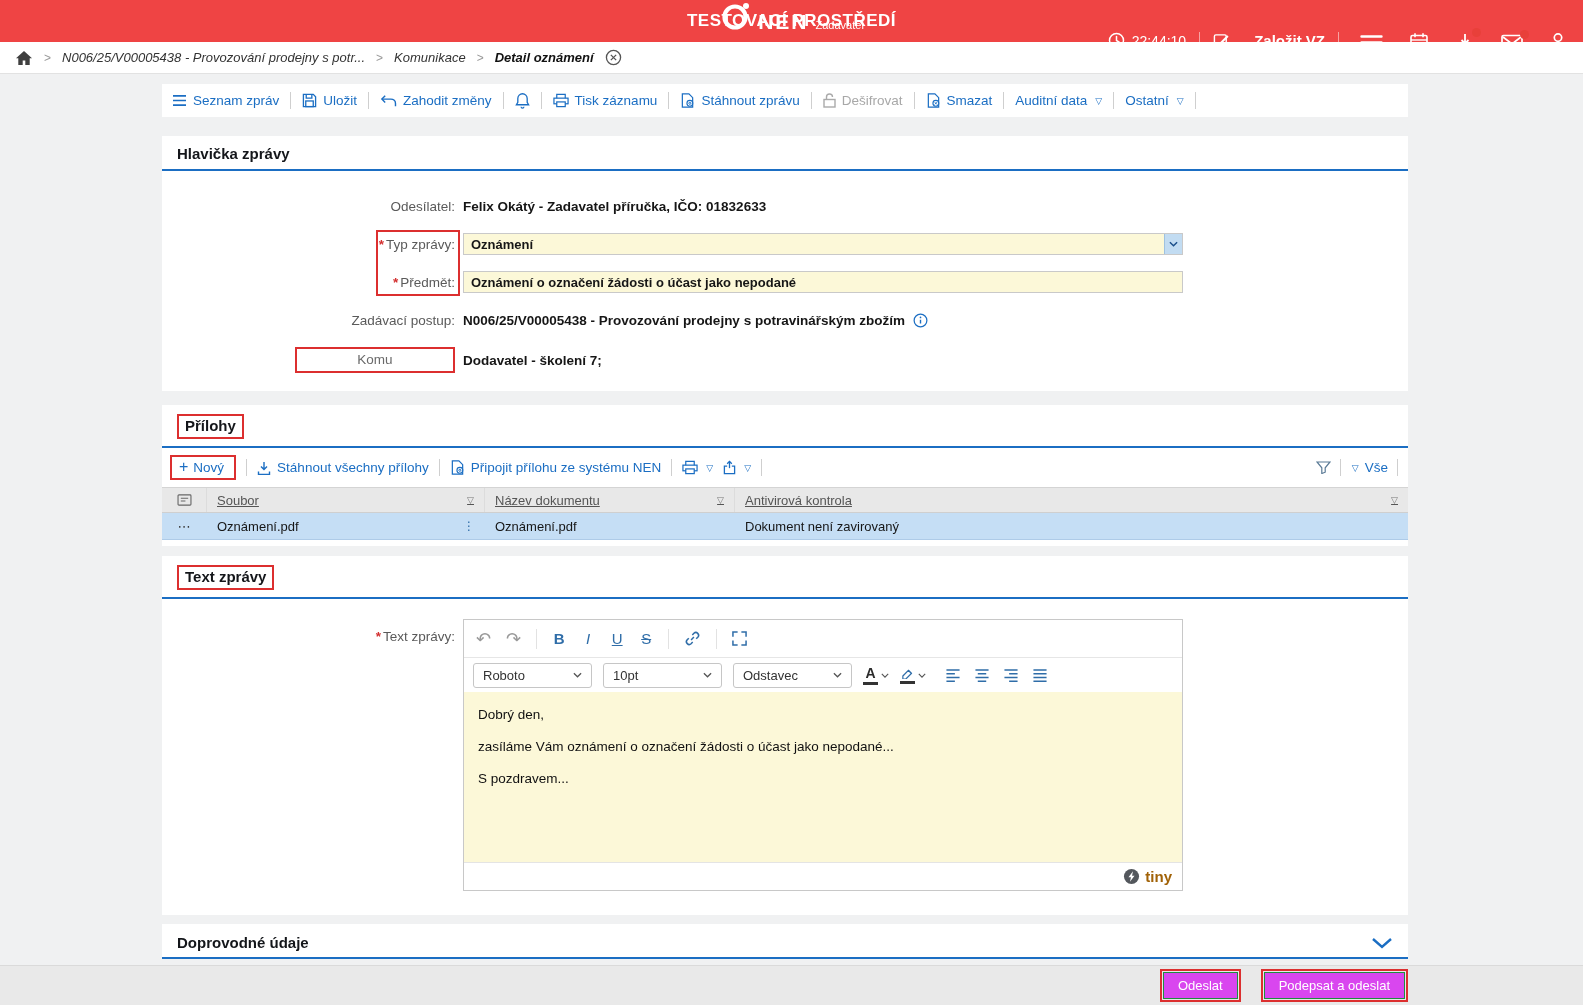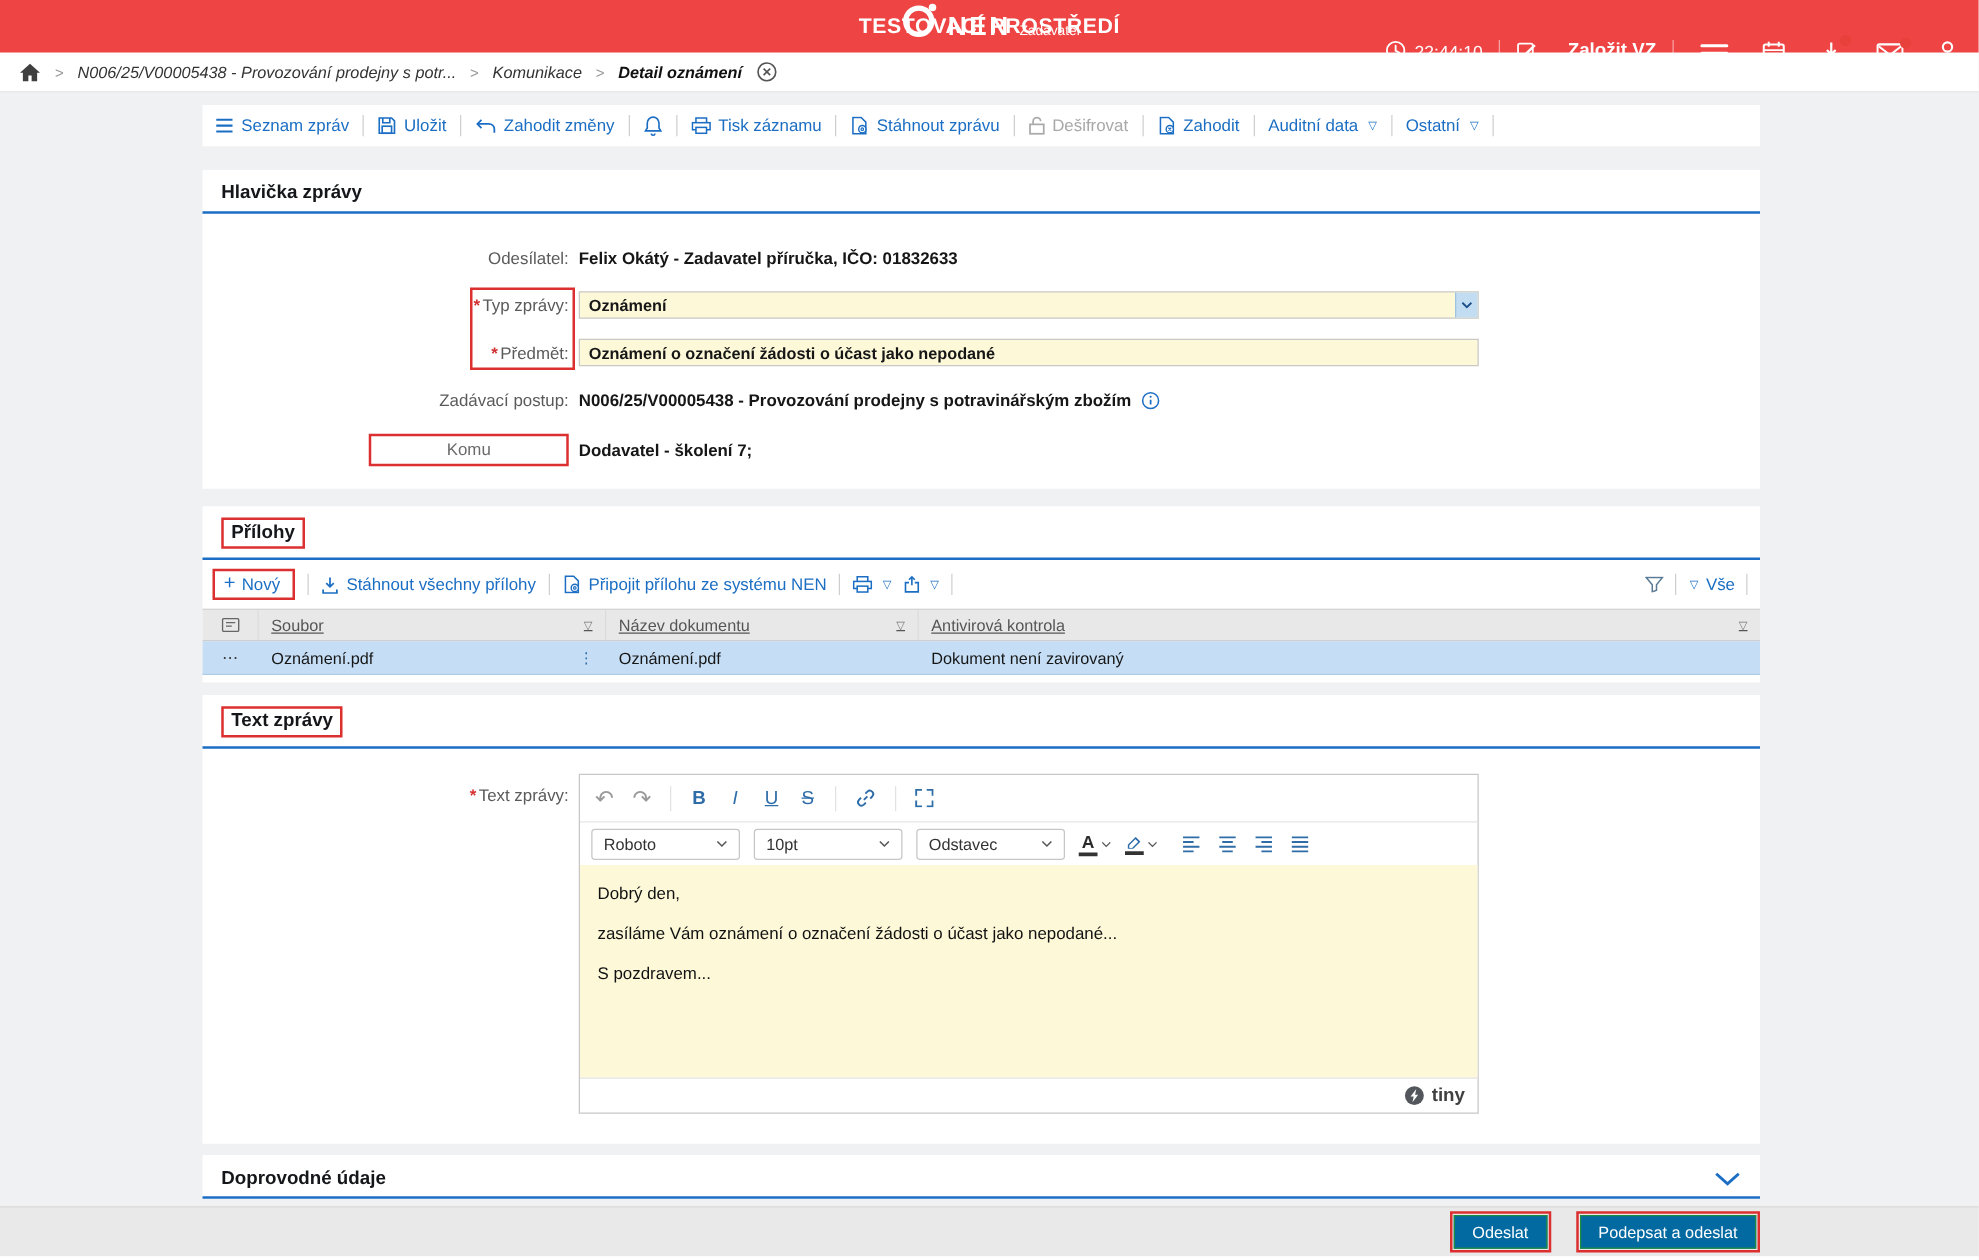--- a/index.html
+++ b/index.html
@@ -94,31 +94,31 @@
   .ed-dd { width:119px; height:25px; border:1px solid #C6C6C6; border-radius:3px; display:flex; align-items:center; padding:0 9px; font-size:13px; color:#333; background:#fff; cursor:pointer; }
   .ed-dd svg { margin-left:auto; }
   .color-tool { display:flex; align-items:center; gap:3px; cursor:pointer; }
   .stack { display:flex; flex-direction:column; align-items:center; line-height:1; }
   .a-letter { font-size:14px; font-weight:bold; color:#2B2B2B; }
   .cbar { width:15px; height:3px; background:#333; margin-top:2px; }
   .align-group { display:flex; align-items:center; gap:13px; margin-left:8px; }
   .ed-content { background:#FCF8D8; height:170px; padding:15px 14px; font-size:13.5px; color:#111; cursor:text; }
   .ed-content p { margin-bottom:17px; }
   .ed-status { height:28px; border-top:1px solid #E4E4E4; display:flex; align-items:center; justify-content:flex-end; padding:0 10px; gap:5px; }
-  .tiny-text { font-size:15px; font-weight:bold; color:#404040; }
+  .tiny-text { font-size:15px; font-weight:bold; color:#a16207; }
 
   
   .card-extra { margin-bottom:6px; }
   .extra-head { display:flex; align-items:center; justify-content:space-between; padding:10px 15px 6px; border-bottom:2px solid #1B6EC3; }
   .chev-down { cursor:pointer; display:flex; }
 
   
   .footer-bar { height:40px; background:#E9E9E9; border-top:1px solid #DADADA; display:flex; align-items:center; justify-content:flex-end; gap:20px; padding-right:175px; }
   .annot-wrap { border:2px solid #DC2F2F; padding:1px; display:inline-block; }
-  .green-btn { background:#0369a1; border:1px solid #1E8C40; color:#fff; font-size:13px; padding:5px 14px; cursor:pointer; font-family:inherit; white-space:nowrap; }
+  .green-btn { background:#d946ef; border:1px solid #1E8C40; color:#fff; font-size:13px; padding:5px 14px; cursor:pointer; font-family:inherit; white-space:nowrap; }
   .bottom-space { height:14px; background:#fff; }
 </style>
 </head>
 <body>
 
 <header class="topbar">
   <div class="brand">
     <span class="logo">
       <svg width="32" height="32" viewBox="0 0 32 32">
           <circle cx="16" cy="17" r="10.5" fill="none" stroke="#fff" stroke-width="4.2"></circle>
@@ -282,21 +282,21 @@
     </span>
     <span class="tsep"></span>
     <span class="titem">
       <span>
           <svg width="15" height="15" viewBox="0 0 16 16">
             <path d="M2.5 1h7l4 4v10h-11z" fill="none" stroke="#1B6EC3" stroke-width="1.3"></path>
             <circle cx="10.5" cy="11" r="3.1" fill="#fff" stroke="#1B6EC3" stroke-width="1.2"></circle>
             <path d="M9.3 9.8l2.4 2.4M11.7 9.8l-2.4 2.4" stroke="#1B6EC3" stroke-width="1"></path>
           </svg>
         </span>
-      <span>Zahodit</span>
+      <span>Smazat</span>
     </span>
     <span class="tsep"></span>
     <span class="titem">
       <span>Auditní data</span>
       <span class="caret">▽</span>
     </span>
     <span class="tsep"></span>
     <span class="titem">
       <span>Ostatní</span>
       <span class="caret">▽</span>

